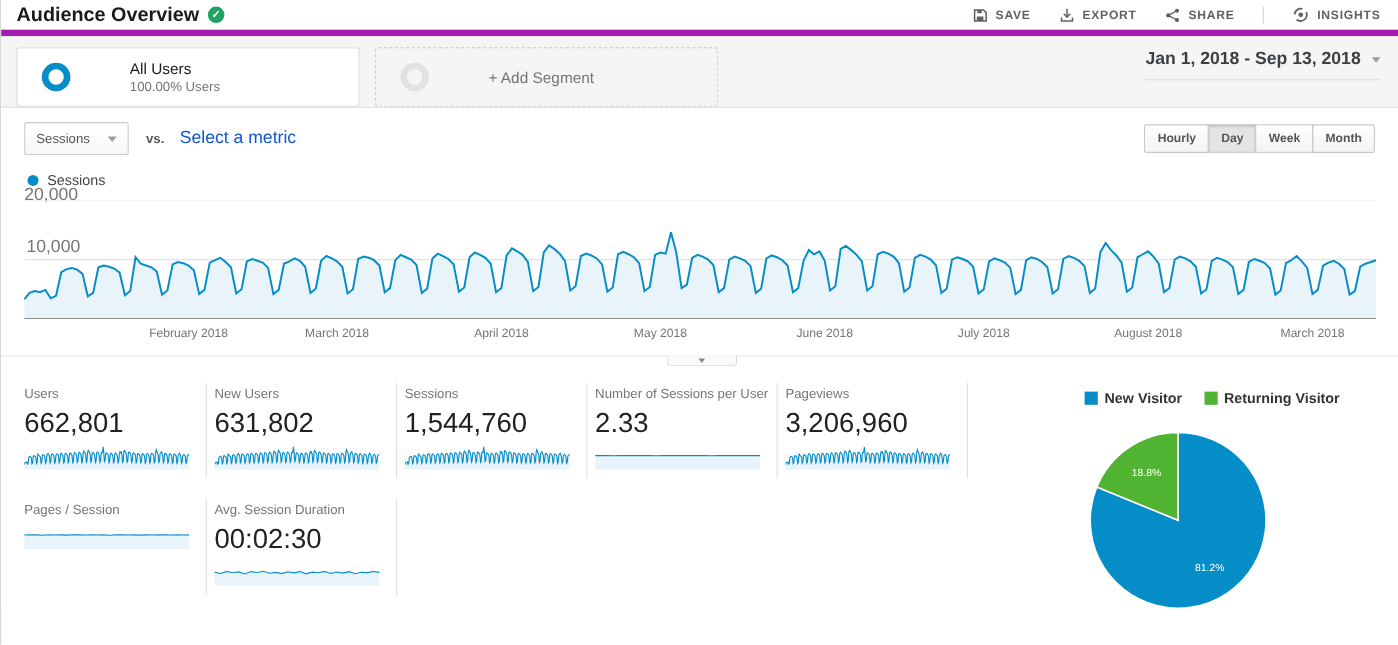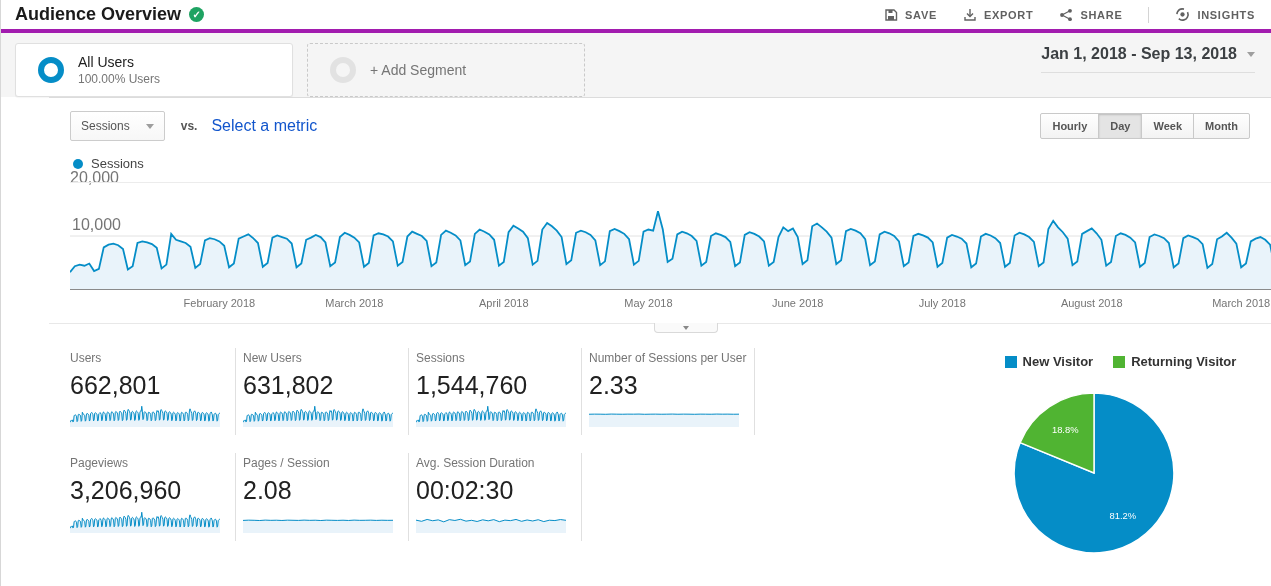--- a/index.html
+++ b/index.html
@@ -4,51 +4,51 @@
 <style>
   * { box-sizing: border-box; margin: 0; padding: 0; }
   html,body { width:1271px; height:586px; overflow:hidden; }
   body {
     font-family:"Liberation Sans", sans-serif;
     background:#ffffff; color:#212121;
     border-left:1px solid #d7d7d7;
     position:relative;
   }
   
-  .app-header{ height:33px; background:#fff; border-bottom:4px solid #a21caf;
+  .app-header{ height:33px; background:#fff; border-bottom:6px solid #a21caf;
     display:flex; align-items:center; padding:0 16px 0 14px; }
   .page-title{ font-size:18px; font-weight:bold; color:#1b1b1b; }
   .verified-badge{ width:15px; height:15px; border-radius:50%; background:#1ea362;
     color:#fff; font-size:10px; line-height:15px; text-align:center; margin-left:8px; font-weight:bold;}
   .header-actions{ margin-left:auto; display:flex; align-items:center; gap:26px; }
   .hdr-action{ display:flex; align-items:center; gap:7px; background:none; border:none;
     font-family:inherit; font-size:11px; font-weight:bold; letter-spacing:.7px; color:#616161; cursor:pointer; }
   .hdr-action svg{ display:block; }
   .v-divider{ width:1px; height:16px; background:#d4d4d4; }
   
   .gray-band{ background:#f5f5f5; }
   .segment-row{ padding:10px 14px 0 14px; height:64px; position:relative; display:flex; }
-  .segment-card{ width:278px; height:54px; background:#fff; border:1px solid #e0e0e0;
-    border-radius:3px; display:flex; align-items:center; box-shadow:0 1px 1px rgba(0,0,0,.04); cursor:pointer;}
+  .segment-card{ width:312px; height:54px; background:#fff; border:1px solid #e0e0e0;
+    border-radius:3px; display:flex; align-items:center; box-shadow:0 1px 1px rgba(0,0,0,.04); cursor:pointer;gap:40px;}
   .segment-card.dashed{ margin-left:14px; background:transparent; border:1px dashed #c9c9c9; box-shadow:none; }
   .donut{ width:26px; height:26px; border-radius:50%; border:6px solid #058dc7; margin:0 14px 0 22px; }
   .donut.gray{ border-color:#e2e2e2; }
   .seg-title{ font-size:14px; color:#212121; }
   .seg-sub{ font-size:12px; color:#757575; margin-top:2px; }
   .add-label{ font-size:14px; color:#757575; }
   .date-picker{ position:absolute; right:16px; top:12px; display:flex; align-items:center;
     gap:10px; padding-bottom:9px; border-bottom:1px solid #dedede; cursor:pointer; }
   .date-text{ font-size:16px; font-weight:bold; color:#3c4043; }
   .caret{ width:0; height:0; border-left:4px solid transparent; border-right:4px solid transparent;
     border-top:5px solid #9e9e9e; }
   .tab-row{ padding:8px 0 0 14px; position:relative; z-index:2; margin-bottom:-1px; }
   .tab{ display:inline-block; background:#fff; border:1px solid #dcdcdc; border-bottom:1px solid #fff;
     border-radius:2px 2px 0 0; padding:8px 18px 8px; font-size:13px; font-weight:bold; color:#3c4043; cursor:pointer;}
   
-  .main-panel{ background:#fff; border-top:1px solid #dcdcdc; height:450px; position:relative;margin-left:48px; }
+  .main-panel{ background:#fff; border-top:1px solid #dcdcdc; height:450px; position:relative; }
   .controls-row{ display:flex; align-items:center; padding:13px 21px 0 21px; }
   .metric-dd{ display:inline-flex; align-items:center; gap:16px; padding:7px 10px;
     border:1px solid #ccc; border-radius:2px; background:linear-gradient(#fff,#f7f7f7);
     font-family:inherit; font-size:12px; color:#555; cursor:pointer; }
   .vs{ margin:0 14px 0 16px; font-size:12px; font-weight:bold; color:#555; }
   .select-metric{ font-size:16px; color:#1155cc; text-decoration:none; cursor:pointer; }
   .granularity{ margin-left:auto; display:flex; }
   .gran-btn{ padding:6px 11px; font-family:inherit; font-size:11px; font-weight:bold; color:#555;
     background:linear-gradient(#fff,#f3f3f3); border:1px solid #c9c9c9; margin-left:-1px; cursor:pointer; }
   .gran-btn:first-child{ border-radius:2px 0 0 2px; margin-left:0; }
@@ -241,21 +241,20 @@
       <div class="m-card">
         <div class="m-label">Pageviews</div>
         <div class="m-value">3,206,960</div>
         <svg class="spark" width="150" height="22" viewBox="0 0 150 22" preserveAspectRatio="none">
             <path d="M0.00,17.32L0.59,15.75L1.18,15.33L1.76,15.61L2.35,15.05L2.94,17.03L3.53,16.46L4.12,10.79L4.71,10.08L5.29,9.79L5.88,10.22L6.47,11.21L7.06,16.61L7.65,15.75L8.24,9.65L8.82,9.23L9.41,9.51L10.00,9.94L10.59,10.93L11.18,16.32L11.76,15.33L12.35,7.24L12.94,8.80L13.53,9.23L14.12,9.65L14.71,10.65L15.29,16.18L15.88,15.19L16.47,8.94L17.06,8.37L17.65,8.66L18.24,9.23L18.82,10.36L19.41,16.04L20.00,15.05L20.59,8.52L21.18,7.95L21.76,7.38L22.35,8.37L22.94,9.65L23.53,15.90L24.12,14.90L24.71,8.23L25.29,7.66L25.88,8.09L26.47,8.52L27.06,9.79L27.65,16.04L28.24,15.05L28.82,8.80L29.41,8.23L30.00,7.52L30.59,8.09L31.18,9.51L31.76,15.75L32.35,14.76L32.94,8.09L33.53,6.95L34.12,7.52L34.71,8.23L35.29,9.51L35.88,15.90L36.47,14.90L37.06,7.66L37.65,7.10L38.24,7.38L38.82,7.95L39.41,9.23L40.00,15.61L40.59,14.62L41.18,7.95L41.76,6.67L42.35,7.24L42.94,7.81L43.53,9.08L44.12,15.75L44.71,14.76L45.29,7.52L45.88,6.39L46.47,6.95L47.06,7.66L47.65,8.94L48.24,15.47L48.82,14.48L49.41,7.24L50.00,6.10L50.59,6.67L51.18,7.38L51.76,8.80L52.35,15.61L52.94,14.62L53.53,6.81L54.12,5.11L54.71,5.82L55.29,6.67L55.88,8.37L56.47,15.33L57.06,14.34L57.65,6.10L58.24,4.40L58.82,5.25L59.41,6.39L60.00,8.09L60.59,15.19L61.18,14.19L61.76,6.95L62.35,6.39L62.94,6.81L63.53,7.52L64.12,8.94L64.71,15.47L65.29,14.48L65.88,6.53L66.47,5.96L67.06,6.53L67.65,7.24L68.24,8.66L68.82,15.33L69.41,14.34L70.00,6.67L70.59,6.10L71.18,6.39L71.76,1.28L72.35,6.10L72.94,14.62L73.53,13.77L74.12,7.38L74.71,6.67L75.29,7.10L75.88,7.81L76.47,9.08L77.06,15.61L77.65,14.62L78.24,7.81L78.82,7.10L79.41,7.52L80.00,8.09L80.59,9.37L81.18,15.75L81.76,14.76L82.35,7.52L82.94,6.81L83.53,7.24L84.12,7.95L84.71,9.23L85.29,15.61L85.88,14.62L86.47,8.09L87.06,5.54L87.65,6.53L88.24,5.82L88.82,8.09L89.41,15.19L90.00,14.19L90.59,5.25L91.18,4.54L91.76,5.54L92.35,6.67L92.94,8.23L93.53,15.19L94.12,14.19L94.71,6.53L95.29,5.96L95.88,6.39L96.47,7.10L97.06,8.66L97.65,15.47L98.24,14.48L98.82,7.38L99.41,6.67L100.00,7.10L100.59,7.81L101.18,9.23L101.76,15.75L102.35,14.76L102.94,7.81L103.53,7.24L104.12,7.66L104.71,8.23L105.29,9.51L105.88,15.90L106.47,14.90L107.06,8.23L107.65,7.52L108.24,7.95L108.82,8.52L109.41,9.79L110.00,16.04L110.59,15.05L111.18,7.95L111.76,7.24L112.35,7.66L112.94,8.37L113.53,9.65L114.12,15.90L114.71,14.90L115.29,7.66L115.88,6.95L116.47,7.38L117.06,8.09L117.65,9.37L118.24,15.75L118.82,14.76L119.41,5.96L120.00,3.83L120.59,5.54L121.18,6.81L121.76,8.52L122.35,15.47L122.94,14.48L123.53,7.24L124.12,6.53L124.71,5.82L125.29,7.10L125.88,8.80L126.47,15.61L127.06,14.62L127.65,7.81L128.24,7.10L128.82,7.52L129.41,8.23L130.00,9.51L130.59,15.90L131.18,14.90L131.76,8.09L132.35,7.38L132.94,7.81L133.53,8.37L134.12,9.65L134.71,16.04L135.29,15.05L135.88,8.37L136.47,7.66L137.06,8.09L137.65,8.66L138.24,9.94L138.82,16.18L139.41,15.19L140.00,8.66L140.59,7.95L141.18,6.95L141.76,8.23L142.35,9.79L142.94,16.04L143.53,15.05L144.12,9.23L144.71,8.52L145.29,8.09L145.88,8.80L146.47,10.08L147.06,16.18L147.65,15.33L148.24,9.51L148.82,8.80L149.41,8.37L150.00,7.95L150,22L0,22Z" fill="#e9f3fa"></path>
             <path d="M0.00,17.32L0.59,15.75L1.18,15.33L1.76,15.61L2.35,15.05L2.94,17.03L3.53,16.46L4.12,10.79L4.71,10.08L5.29,9.79L5.88,10.22L6.47,11.21L7.06,16.61L7.65,15.75L8.24,9.65L8.82,9.23L9.41,9.51L10.00,9.94L10.59,10.93L11.18,16.32L11.76,15.33L12.35,7.24L12.94,8.80L13.53,9.23L14.12,9.65L14.71,10.65L15.29,16.18L15.88,15.19L16.47,8.94L17.06,8.37L17.65,8.66L18.24,9.23L18.82,10.36L19.41,16.04L20.00,15.05L20.59,8.52L21.18,7.95L21.76,7.38L22.35,8.37L22.94,9.65L23.53,15.90L24.12,14.90L24.71,8.23L25.29,7.66L25.88,8.09L26.47,8.52L27.06,9.79L27.65,16.04L28.24,15.05L28.82,8.80L29.41,8.23L30.00,7.52L30.59,8.09L31.18,9.51L31.76,15.75L32.35,14.76L32.94,8.09L33.53,6.95L34.12,7.52L34.71,8.23L35.29,9.51L35.88,15.90L36.47,14.90L37.06,7.66L37.65,7.10L38.24,7.38L38.82,7.95L39.41,9.23L40.00,15.61L40.59,14.62L41.18,7.95L41.76,6.67L42.35,7.24L42.94,7.81L43.53,9.08L44.12,15.75L44.71,14.76L45.29,7.52L45.88,6.39L46.47,6.95L47.06,7.66L47.65,8.94L48.24,15.47L48.82,14.48L49.41,7.24L50.00,6.10L50.59,6.67L51.18,7.38L51.76,8.80L52.35,15.61L52.94,14.62L53.53,6.81L54.12,5.11L54.71,5.82L55.29,6.67L55.88,8.37L56.47,15.33L57.06,14.34L57.65,6.10L58.24,4.40L58.82,5.25L59.41,6.39L60.00,8.09L60.59,15.19L61.18,14.19L61.76,6.95L62.35,6.39L62.94,6.81L63.53,7.52L64.12,8.94L64.71,15.47L65.29,14.48L65.88,6.53L66.47,5.96L67.06,6.53L67.65,7.24L68.24,8.66L68.82,15.33L69.41,14.34L70.00,6.67L70.59,6.10L71.18,6.39L71.76,1.28L72.35,6.10L72.94,14.62L73.53,13.77L74.12,7.38L74.71,6.67L75.29,7.10L75.88,7.81L76.47,9.08L77.06,15.61L77.65,14.62L78.24,7.81L78.82,7.10L79.41,7.52L80.00,8.09L80.59,9.37L81.18,15.75L81.76,14.76L82.35,7.52L82.94,6.81L83.53,7.24L84.12,7.95L84.71,9.23L85.29,15.61L85.88,14.62L86.47,8.09L87.06,5.54L87.65,6.53L88.24,5.82L88.82,8.09L89.41,15.19L90.00,14.19L90.59,5.25L91.18,4.54L91.76,5.54L92.35,6.67L92.94,8.23L93.53,15.19L94.12,14.19L94.71,6.53L95.29,5.96L95.88,6.39L96.47,7.10L97.06,8.66L97.65,15.47L98.24,14.48L98.82,7.38L99.41,6.67L100.00,7.10L100.59,7.81L101.18,9.23L101.76,15.75L102.35,14.76L102.94,7.81L103.53,7.24L104.12,7.66L104.71,8.23L105.29,9.51L105.88,15.90L106.47,14.90L107.06,8.23L107.65,7.52L108.24,7.95L108.82,8.52L109.41,9.79L110.00,16.04L110.59,15.05L111.18,7.95L111.76,7.24L112.35,7.66L112.94,8.37L113.53,9.65L114.12,15.90L114.71,14.90L115.29,7.66L115.88,6.95L116.47,7.38L117.06,8.09L117.65,9.37L118.24,15.75L118.82,14.76L119.41,5.96L120.00,3.83L120.59,5.54L121.18,6.81L121.76,8.52L122.35,15.47L122.94,14.48L123.53,7.24L124.12,6.53L124.71,5.82L125.29,7.10L125.88,8.80L126.47,15.61L127.06,14.62L127.65,7.81L128.24,7.10L128.82,7.52L129.41,8.23L130.00,9.51L130.59,15.90L131.18,14.90L131.76,8.09L132.35,7.38L132.94,7.81L133.53,8.37L134.12,9.65L134.71,16.04L135.29,15.05L135.88,8.37L136.47,7.66L137.06,8.09L137.65,8.66L138.24,9.94L138.82,16.18L139.41,15.19L140.00,8.66L140.59,7.95L141.18,6.95L141.76,8.23L142.35,9.79L142.94,16.04L143.53,15.05L144.12,9.23L144.71,8.52L145.29,8.09L145.88,8.80L146.47,10.08L147.06,16.18L147.65,15.33L148.24,9.51L148.82,8.80L149.41,8.37L150.00,7.95" fill="none" stroke="#058dc7" stroke-width="1"></path>
           </svg>
       </div>
       <div class="m-card">
         <div class="m-label">Pages / Session</div>
-        <div class="m-value">2.08</div>
         <svg class="spark" width="150" height="22" viewBox="0 0 150 22" preserveAspectRatio="none">
             <path d="M0.00,9.41L5.56,9.17L11.11,9.29L16.67,9.53L22.22,9.11L27.78,9.35L33.33,9.23L38.89,9.47L44.44,9.17L50.00,9.29L55.56,9.41L61.11,9.11L66.67,9.35L72.22,9.23L77.78,9.53L83.33,9.17L88.89,9.29L94.44,9.41L100.00,9.23L105.56,9.47L111.11,9.11L116.67,9.35L122.22,9.29L127.78,9.17L133.33,9.41L138.89,9.23L144.44,9.35L150.00,9.29L150,22L0,22Z" fill="#e9f3fa"></path>
             <path d="M0.00,9.41L5.56,9.17L11.11,9.29L16.67,9.53L22.22,9.11L27.78,9.35L33.33,9.23L38.89,9.47L44.44,9.17L50.00,9.29L55.56,9.41L61.11,9.11L66.67,9.35L72.22,9.23L77.78,9.53L83.33,9.17L88.89,9.29L94.44,9.41L100.00,9.23L105.56,9.47L111.11,9.11L116.67,9.35L122.22,9.29L127.78,9.17L133.33,9.41L138.89,9.23L144.44,9.35L150.00,9.29" fill="none" stroke="#058dc7" stroke-width="1"></path>
           </svg>
       </div>
       <div class="m-card">
         <div class="m-label">Avg. Session Duration</div>
         <div class="m-value">00:02:30</div>
         <svg class="spark" width="150" height="22" viewBox="0 0 150 22" preserveAspectRatio="none">
             <path d="M0.00,9.14L5.56,10.32L11.11,8.46L16.67,9.73L22.22,8.88L27.78,10.83L33.33,8.63L38.89,9.48L44.44,8.29L50.00,10.15L55.56,9.31L61.11,10.49L66.67,8.80L72.22,9.82L77.78,8.63L83.33,10.66L88.89,9.14L94.44,9.65L100.00,8.46L105.56,10.32L111.11,8.97L116.67,9.98L122.22,8.72L127.78,10.58L133.33,9.22L138.89,9.56L144.44,8.55L150.00,9.31L150,22L0,22Z" fill="#e9f3fa"></path>

